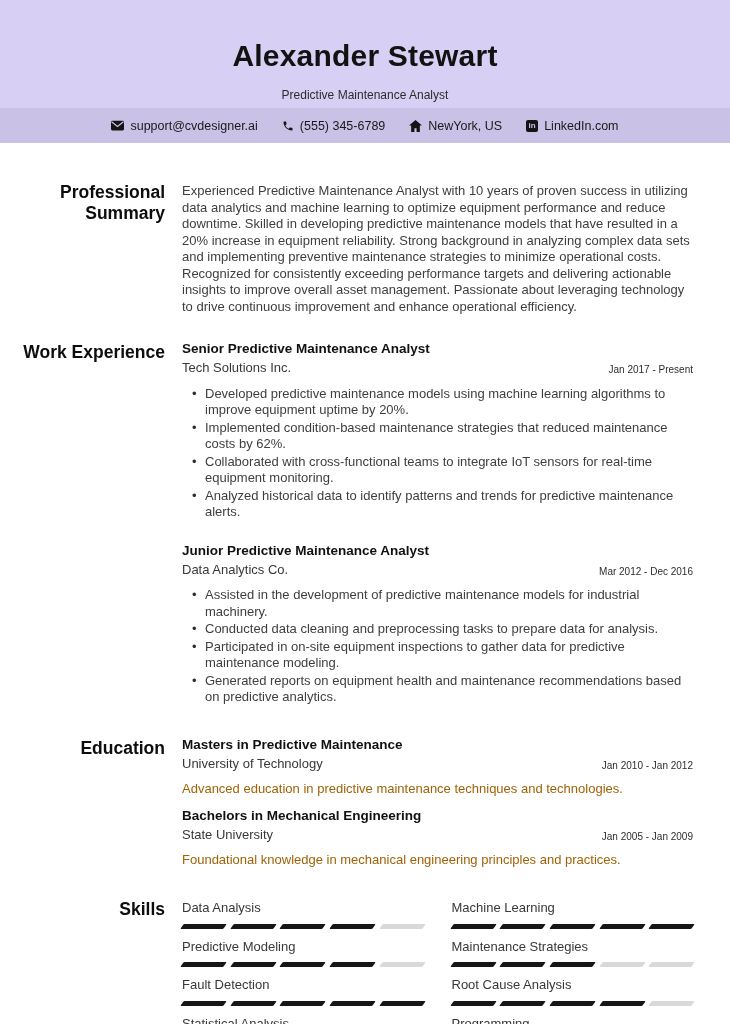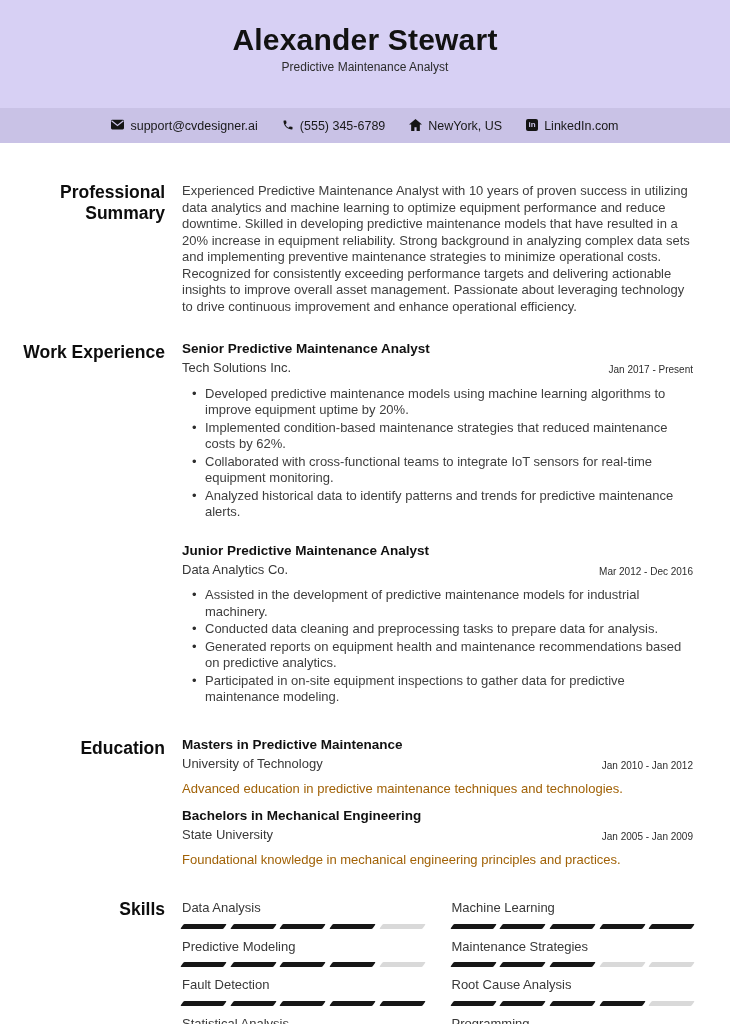--- a/index.html
+++ b/index.html
@@ -14,32 +14,32 @@
   html,body{margin:0;padding:0;}
   body{
     width:730px;height:1024px;overflow:hidden;background:#ffffff;
     font-family:"Liberation Sans", sans-serif;color:var(--text-body);
   }
   
   .hero{
     background:var(--header-bg);height:108px;text-align:center;padding-top:23px;
   }
   .hero h1{
-    margin:0;font-size:30px;line-height:33px;font-weight:700;color:var(--text-dark);
+    margin:16px;font-size:30px;line-height:33px;font-weight:700;color:var(--text-dark);
     letter-spacing:.2px;
   }
   .hero .subtitle{
     margin-top:4px;font-size:12px;color:#2c2c2c;
   }
   
   .contact-bar{
     background:var(--contact-bg);height:35px;display:flex;justify-content:center;
     align-items:center;gap:24px;font-size:12.5px;color:#191919;
   }
-  .contact-item{display:flex;align-items:flex-start;gap:6px;white-space:nowrap;}
+  .contact-item{display:flex;align-items:center;gap:6px;white-space:nowrap;}
   .ci-svg{display:block;fill:#141414;}
   .li-badge{
     width:12px;height:12px;background:#141414;border-radius:2px;color:#c9c2e6;
     font-size:8px;font-weight:700;display:flex;align-items:center;justify-content:center;
     line-height:1;
   }
   
   main{padding:0 37px 0 0;}
   .section{display:flex;}
   .section.summary{margin-top:38px;}
@@ -150,22 +150,22 @@
           <div class="job-head">
             <div>
               <div class="job-title">Junior Predictive Maintenance Analyst</div>
               <div class="job-company">Data Analytics Co.</div>
             </div>
             <div class="job-dates">Mar 2012 - Dec 2016</div>
           </div>
           <ul class="bullets">
             <li>Assisted in the development of predictive maintenance models for industrial machinery.</li>
             <li>Conducted data cleaning and preprocessing tasks to prepare data for analysis.</li>
+            <li>Participated in on-site equipment inspections to gather data for predictive maintenance modeling.</li>
             <li>Generated reports on equipment health and maintenance recommendations based on predictive analytics.</li>
-            <li>Participated in on-site equipment inspections to gather data for predictive maintenance modeling.</li>
           </ul>
         </div>
 
       </div>
     </section>
 
     <section class="section education">
       <div class="sec-label">Education</div>
       <div class="sec-body">
 

